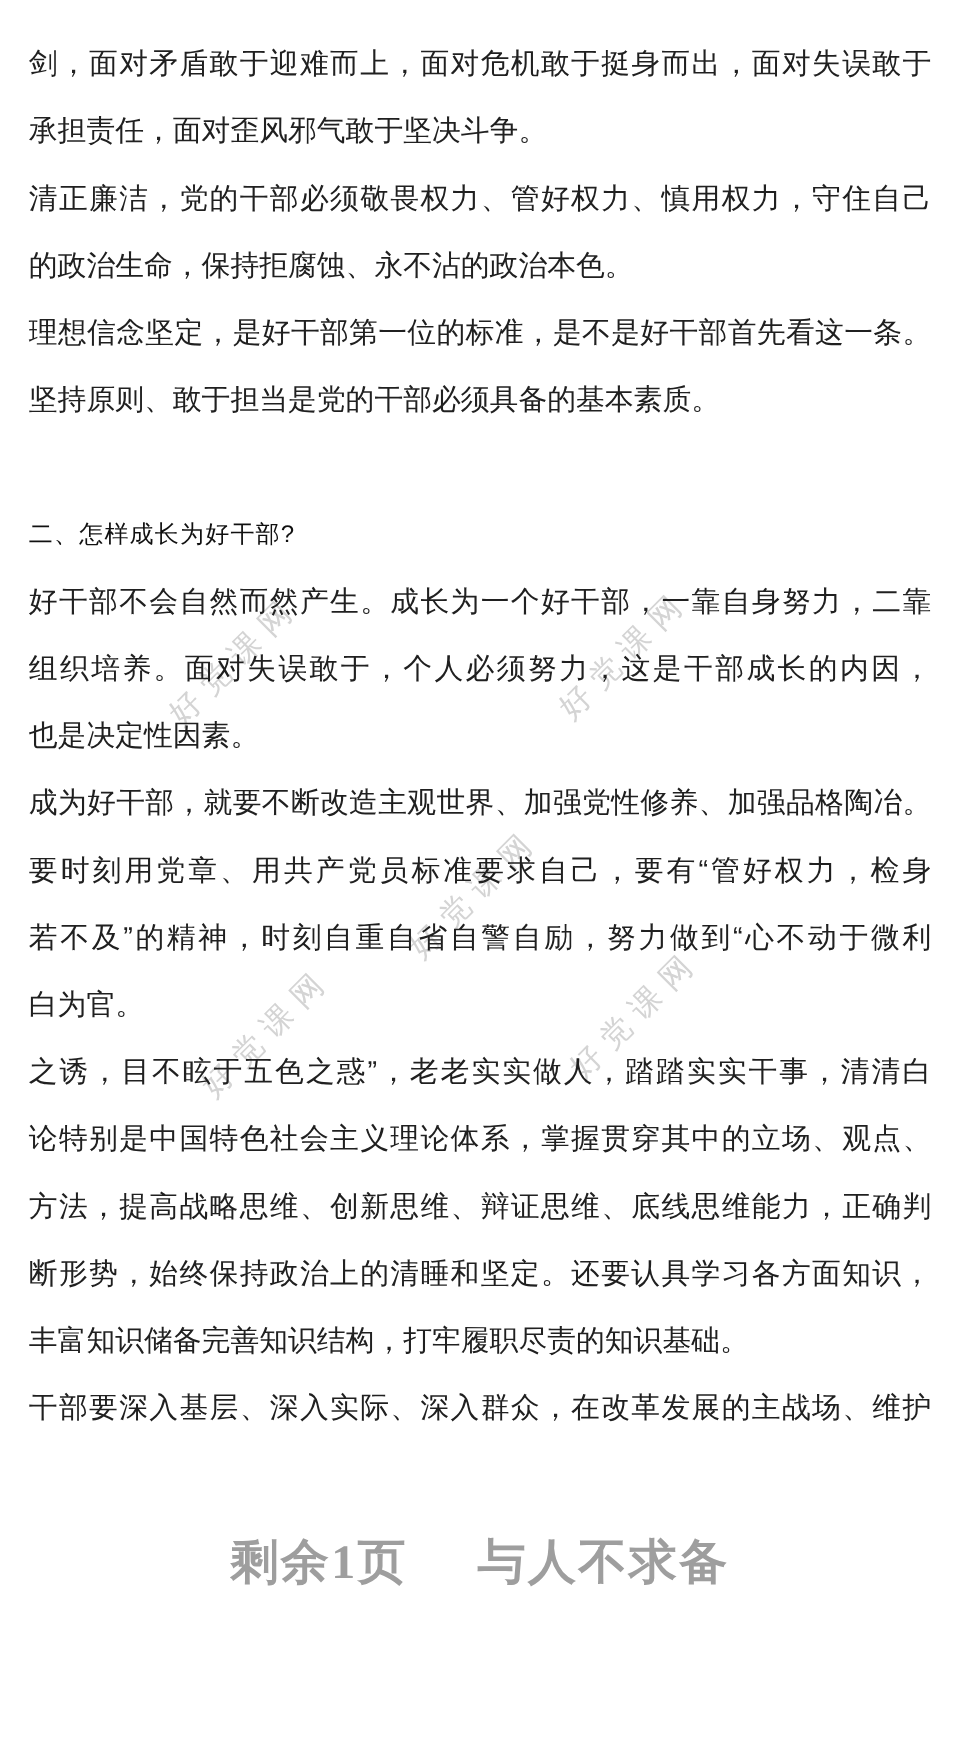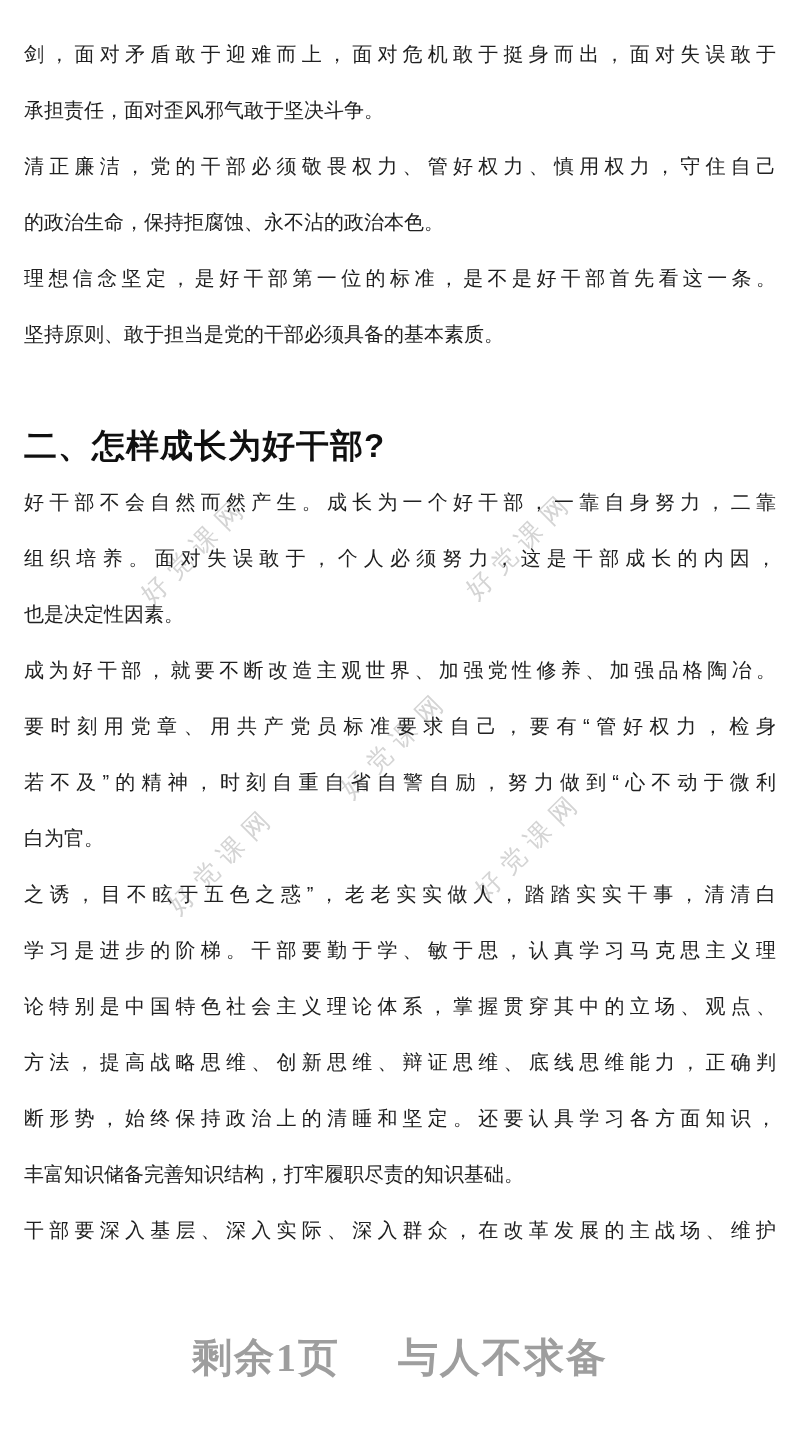--- a/index.html
+++ b/index.html
@@ -33,35 +33,35 @@
     position: relative;
     z-index: 1;
     padding: 26px 24px 0 24px;
   }
   .para {
     margin: 0;
   }
   .line {
     height: 56px;
     line-height: 56px;
-    font-size: 20px;
+    font-size: 24px;
     color: #202020;
     text-align: justify;
     text-align-last: left;
     overflow: visible;
   }
   .line.fill {
     text-align-last: justify;
   }
   .para.heading {
     margin-top: 56px;
   }
   .para.heading .line {
-    font-weight: 700;
-    font-size: 33px;
+    font-weight: 400;
+    font-size: 20px;
     color: #101010;
     text-align-last: left;
     letter-spacing: 1px;
   }
   .footer {
     position: relative;
     z-index: 1;
     margin-top: 72px;
     display: flex;
     justify-content: center;
@@ -109,21 +109,20 @@
         <div class="line">也是决定性因素。</div>
       </div>
       <div class="para">
         <div class="line fill">成为好干部，就要不断改造主观世界、加强党性修养、加强品格陶冶。</div>
         <div class="line fill">要时刻用党章、用共产党员标准要求自己，要有“管好权力，检身</div>
         <div class="line fill">若不及”的精神，时刻自重自省自警自励，努力做到“心不动于微利</div>
         <div class="line">白为官。</div>
         <div class="line fill">之诱，目不眩于五色之惑”，老老实实做人，踏踏实实干事，清清白</div>
       </div>
       <div class="para">
-        <div class="line fill">学习是进步的阶梯。干部要勤于学、敏于思，认真学习马克思主义理</div>
         <div class="line fill">论特别是中国特色社会主义理论体系，掌握贯穿其中的立场、观点、</div>
         <div class="line fill">方法，提高战略思维、创新思维、辩证思维、底线思维能力，正确判</div>
         <div class="line fill">断形势，始终保持政治上的清睡和坚定。还要认具学习各方面知识，</div>
         <div class="line">丰富知识储备完善知识结构，打牢履职尽责的知识基础。</div>
       </div>
       <div class="para">
         <div class="line fill">干部要深入基层、深入实际、深入群众，在改革发展的主战场、维护</div>
       </div>
     </div>
 

